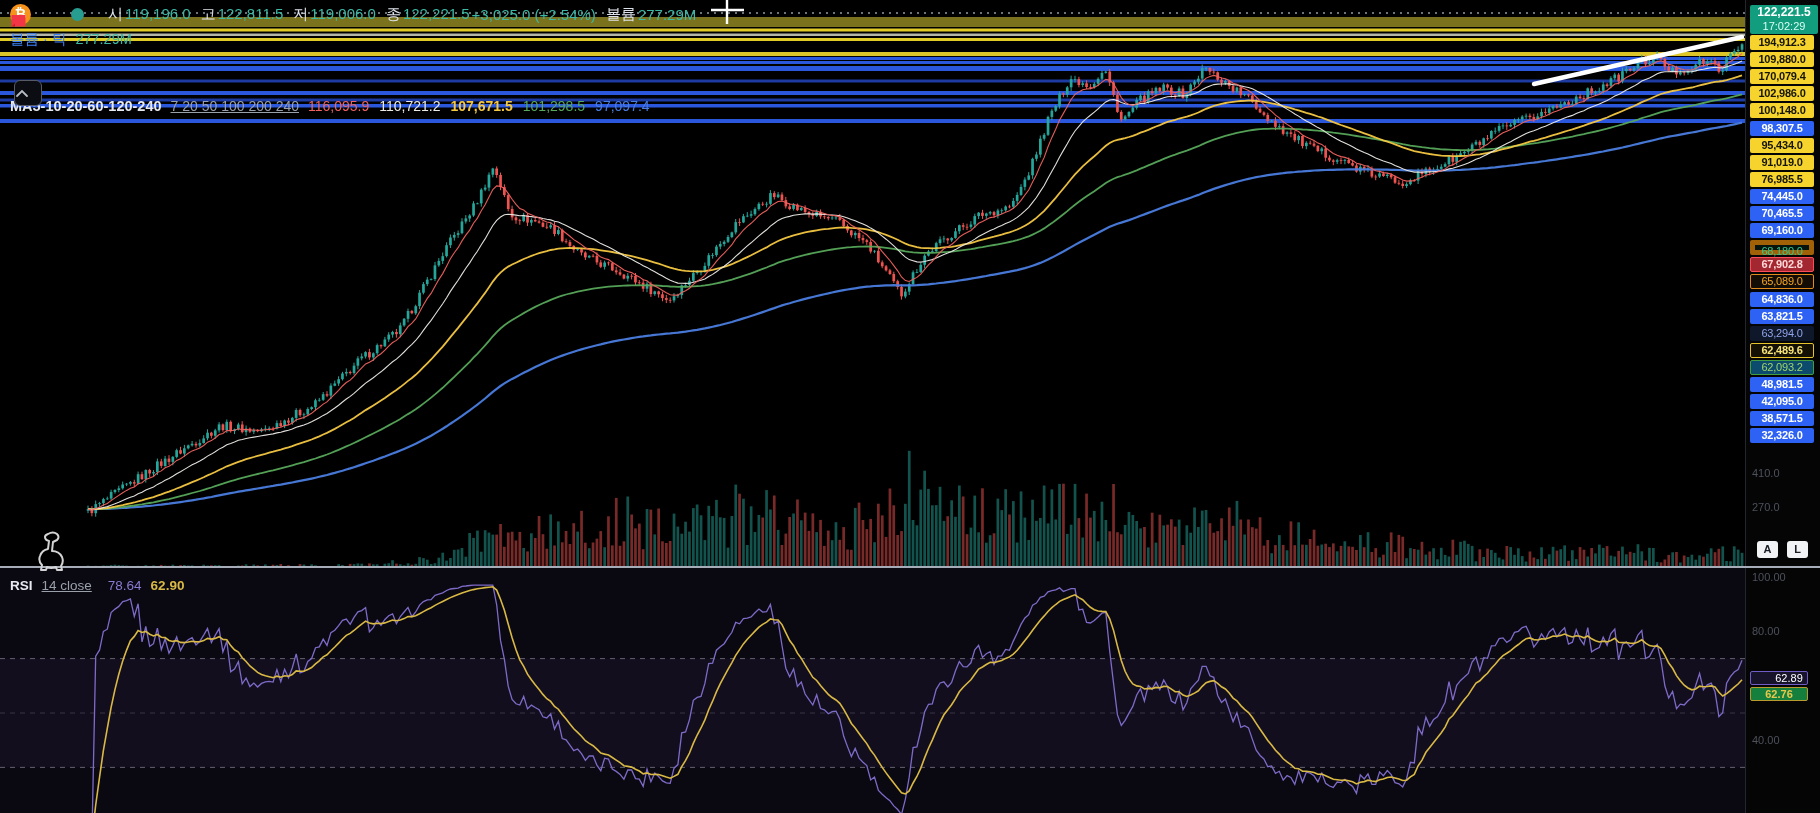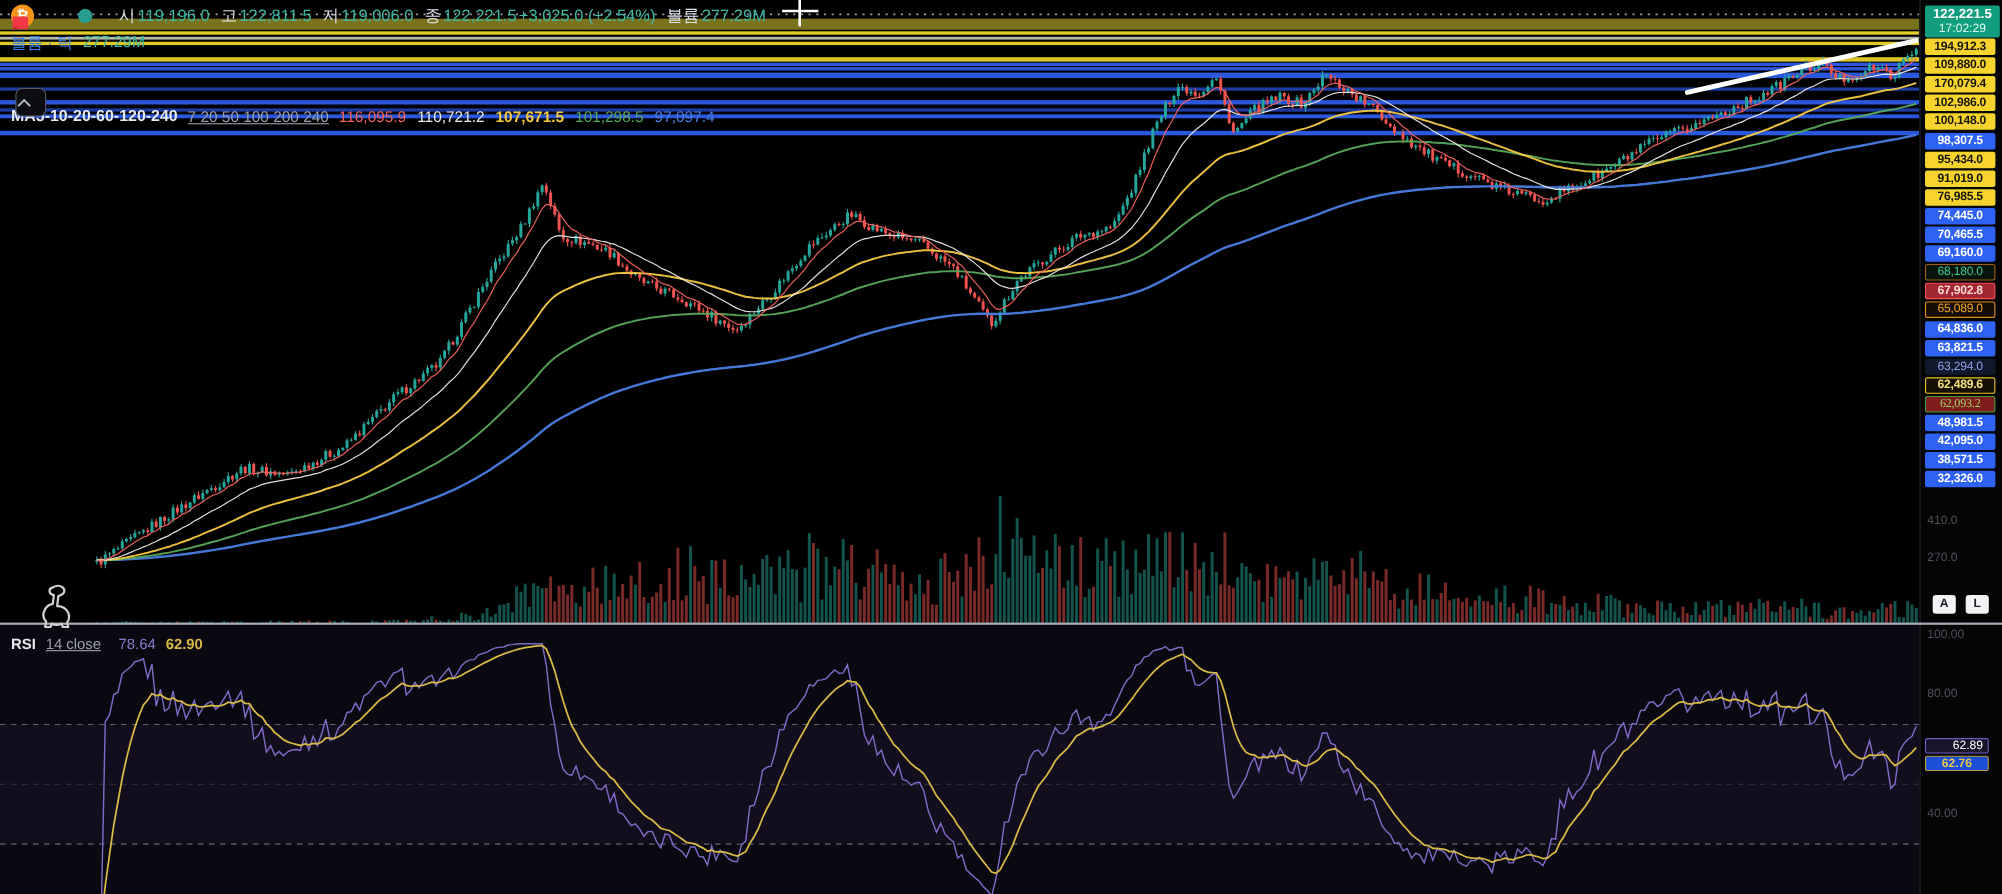--- a/index.html
+++ b/index.html
@@ -30,33 +30,33 @@
   #collapse-btn{position:absolute;left:14px;top:80px;width:26px;height:24px;border:1.5px solid #565b66;
     border-radius:6px;background:#0b0d13;z-index:30;display:flex;align-items:center;justify-content:center;cursor:pointer;}
   
   #price-scale{position:absolute;left:1745px;top:0;width:75px;height:813px;background:#050505;border-left:1px solid #23262e;z-index:20;}
   .ps-label{position:absolute;left:4px;width:64px;height:15px;border-radius:2px;font-size:11px;
     line-height:15px;text-align:center;letter-spacing:-0.2px;box-sizing:border-box;}
   .ps-yellow{background:#f6d32d;color:#15150a;font-weight:700;}
   .ps-blue{background:#2e62f5;color:#fff;font-weight:700;}
   .ps-navy{background:#0f172a;color:#8fa3ea;font-weight:400;}
   .ps-red{background:#a32730;border:1px solid #ff4d57;color:#ffd9d9;font-weight:700;line-height:13px;}
-  .ps-ogreen{background:#07140d;border:1px solid #a16207;color:#35c98e;line-height:13px;}
-  .ps-ogreen2{background:#7f1d1d;border:1px solid #3f9e3f;color:#9fd468;line-height:13px;font-family:Liberation Serif, serif;}
+  .ps-ogreen{background:#07140d;border:5px solid #a16207;color:#35c98e;line-height:13px;}
+  .ps-ogreen2{background:#0c4a6e;border:1px solid #3f9e3f;color:#9fd468;line-height:13px;}
   .ps-oorange{background:#140d05;border:1px solid #e08a1e;color:#f5a623;line-height:13px;}
   .ps-oyellow{background:#141104;border:1px solid #e6c32a;color:#f5e27a;font-weight:700;line-height:13px;}
   #current-label{position:absolute;left:4px;top:5px;width:68px;height:29px;background:#119d7e;border-radius:2px;
     text-align:center;color:#fff;}
   #current-price{font-size:12px;font-weight:700;line-height:15px;}
   #current-countdown{font-size:11px;color:#d9fff1;line-height:13px;}
   .axis-tick{position:absolute;left:6px;width:64px;height:14px;font-size:11px;color:#4d515c;text-align:left;}
   .rsi-last{position:absolute;left:4px;width:58px;height:14px;border-radius:2px;font-size:11px;line-height:13px;
     text-align:center;box-sizing:border-box;}
   .rsi-last-purple{background:#17132a;border:1px solid #6f5cc4;color:#fff;padding-left:20px;}
-  .rsi-last-yellow{background:#1d4ed8;border:1px solid #b99a2e;color:#e8c84a;font-weight:700;}
+  .rsi-last-yellow{background:#15803d;border:1px solid #b99a2e;color:#e8c84a;font-weight:700;}
   .scale-btn{position:absolute;top:541px;width:21px;height:17px;border-radius:3px;background:#f2f3f5;
     color:#1a1d26;font-size:11px;font-weight:700;text-align:center;line-height:17px;cursor:pointer;z-index:25;}
   #pane-divider{position:absolute;left:0;top:566px;width:1820px;height:2px;background:#a7adb8;z-index:22;}
   
   #rsi-legend{position:absolute;left:10px;top:576px;height:18px;display:flex;align-items:center;
     font-size:13.5px;white-space:nowrap;z-index:30;pointer-events:none;}
   #dino{position:absolute;left:34px;top:530px;z-index:28;}
 </style>
 </head>
 <body>

